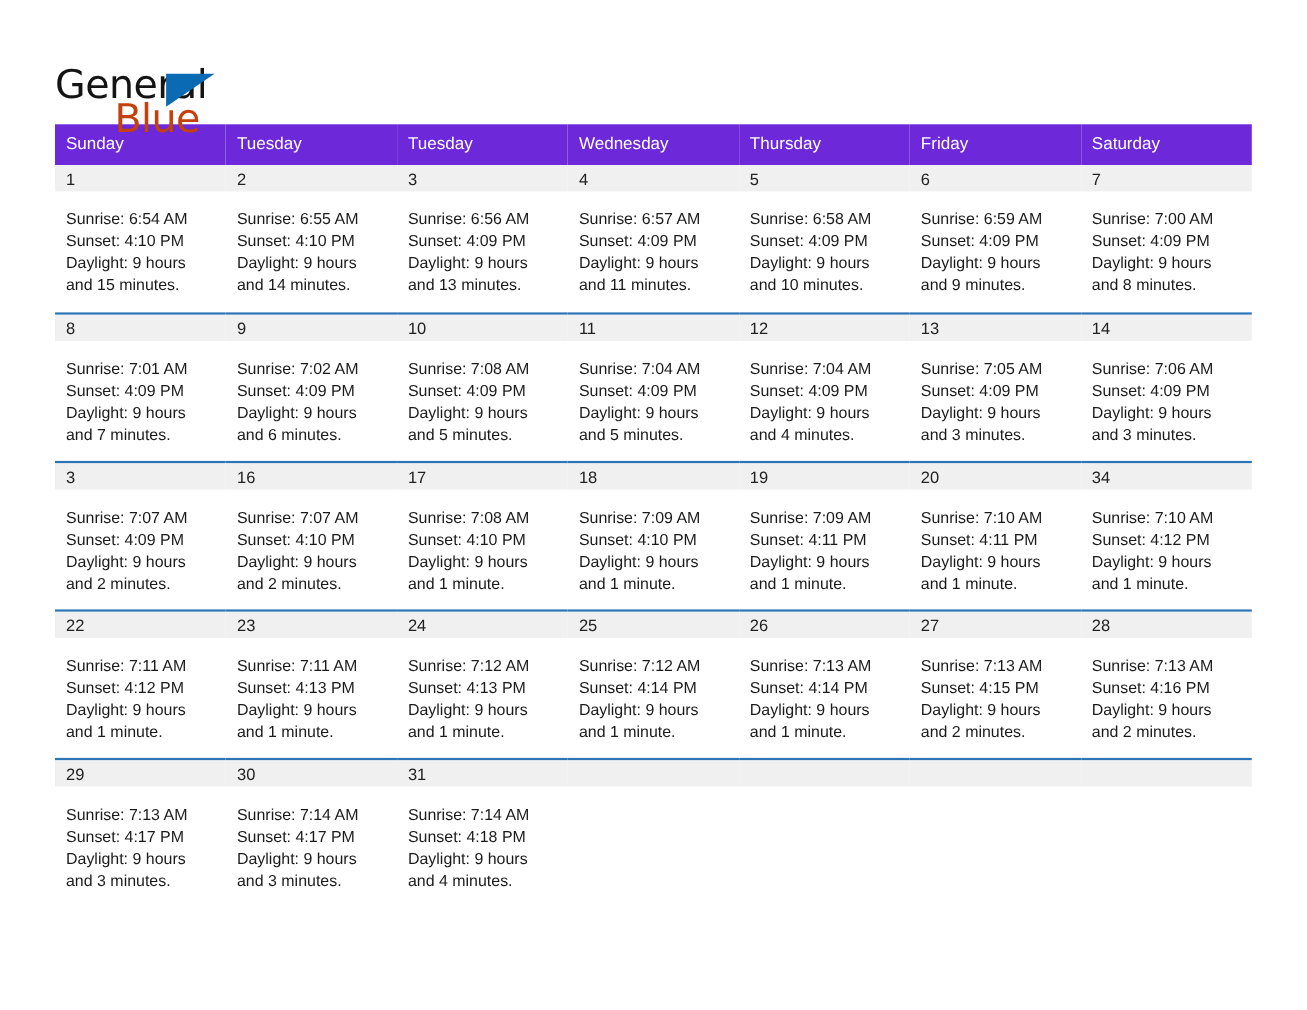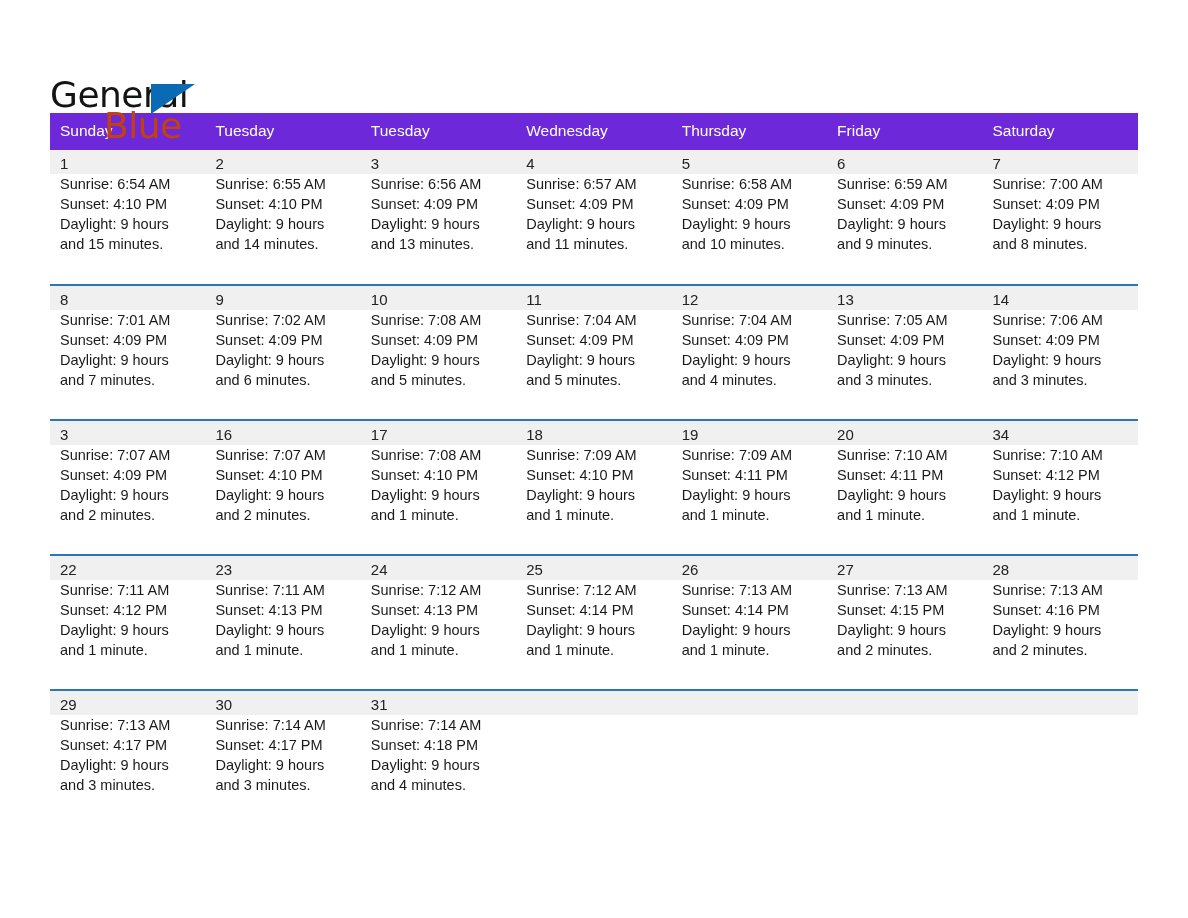--- a/index.html
+++ b/index.html
@@ -20,21 +20,21 @@
     width: 1188px;
     height: 918px;
     padding: 0 50px;
   }
 
   
   .header {
     display: flex;
     justify-content: space-between;
     align-items: flex-start;
-    padding-top: 72px;
+    padding-top: 55px;
     height: 100px;
   }
   .brand {
     position: relative;
     width: 220px;
     height: 74px;
     flex: 0 0 auto;
   }
   .brand-general {
     position: absolute;
@@ -119,21 +119,21 @@
     background: #f0f0f0;
     height: 24px;
     padding: 3px 0 0 10px;
     font-size: 15px;
     color: #222222;
     line-height: 21px;
   }
   .daynum-band.empty { color: transparent; }
 
   .cell-body {
-    padding: 0 8px 0 10px;
+    padding: 16px 8px 0 10px;
     font-size: 14.5px;
     line-height: 20px;
     color: #1a1a1a;
   }
   .cell-body div { white-space: nowrap; }
 </style>
 </head>
 <body>
 
 <div class="page">

